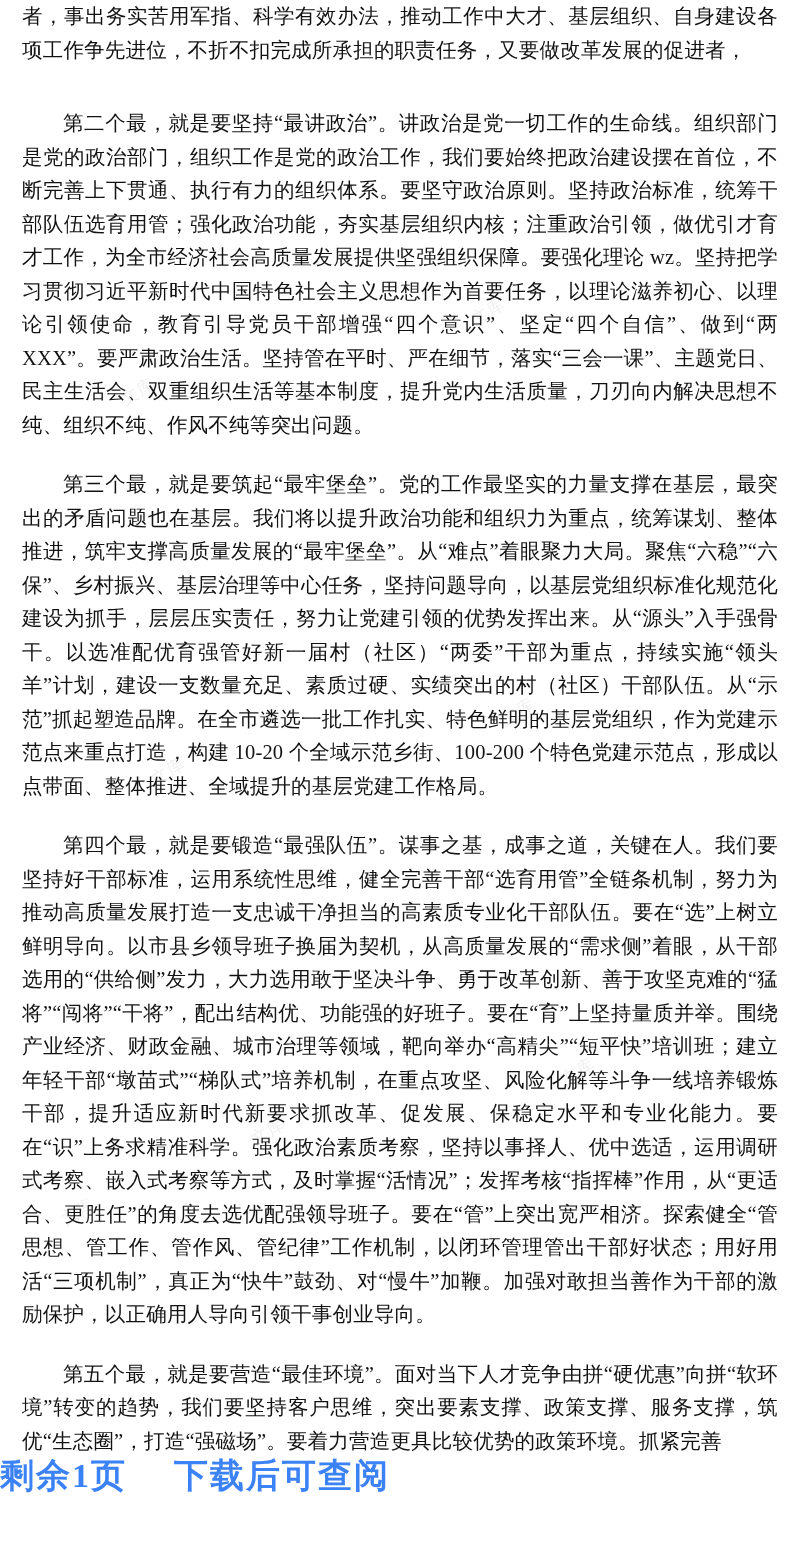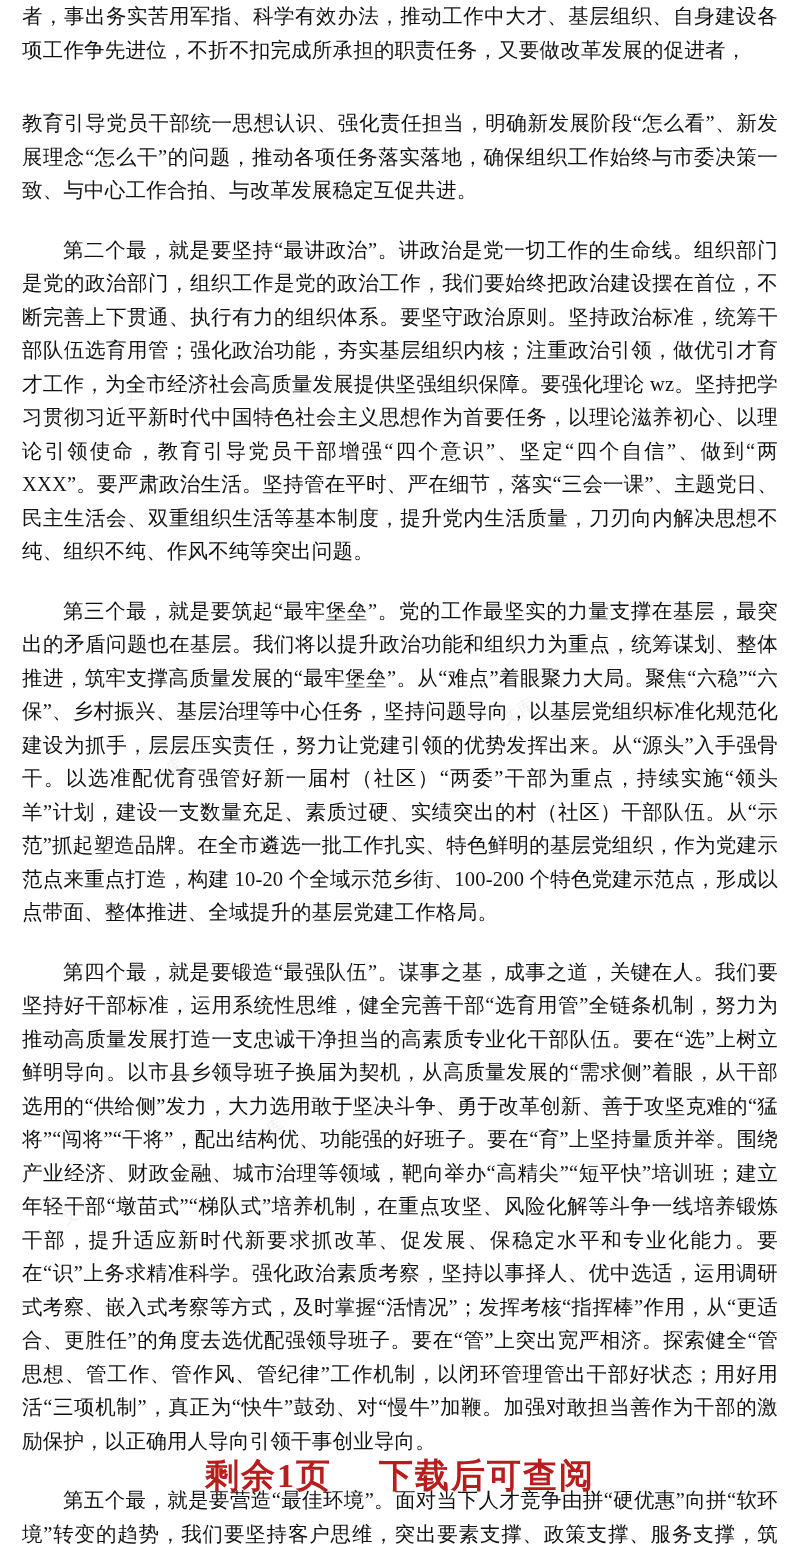--- a/index.html
+++ b/index.html
@@ -40,24 +40,24 @@
   }
   p.clipped-top {
     margin-top: 0;
     margin-bottom: 40px;
   }
   .footer-note {
     position: absolute;
     left: 0;
     right: 0;
     bottom: 52px;
-    text-align: center;
+    text-align: left;
     font-size: 34px;
     font-weight: bold;
-    color: #b91c1c;
+    color: #3b82f6;
     letter-spacing: 2px;
     font-family: "Liberation Serif", "DejaVu Serif", serif;
   }
   .footer-note .gap {
     display: inline-block;
     width: 26px;
   }
   .watermark {
     position: absolute;
     pointer-events: none;
@@ -76,21 +76,20 @@
   .wm6 { left: 560px; top: 1060px; }
   .wm7 { left: 60px; top: 1200px; }
 </style>
 </head>
 <body>
 
 <div class="page">
 
   <div class="doc-body">
     <p class="para clipped-top">者，事出务实苦用军指、科学有效办法，推动工作中大才、基层组织、自身建设各项工作争先进位，不折不扣完成所承担的职责任务，又要做改革发展的促进者，</p>
-    <p class="para">教育引导党员干部统一思想认识、强化责任担当，明确新发展阶段“怎么看”、新发展理念“怎么干”的问题，推动各项任务落实落地，确保组织工作始终与市委决策一致、与中心工作合拍、与改革发展稳定互促共进。</p>
     <p class="para indent">第二个最，就是要坚持“最讲政治”。讲政治是党一切工作的生命线。组织部门是党的政治部门，组织工作是党的政治工作，我们要始终把政治建设摆在首位，不断完善上下贯通、执行有力的组织体系。要坚守政治原则。坚持政治标准，统筹干部队伍选育用管；强化政治功能，夯实基层组织内核；注重政治引领，做优引才育才工作，为全市经济社会高质量发展提供坚强组织保障。要强化理论 wz。坚持把学习贯彻习近平新时代中国特色社会主义思想作为首要任务，以理论滋养初心、以理论引领使命，教育引导党员干部增强“四个意识”、坚定“四个自信”、做到“两 XXX”。要严肃政治生活。坚持管在平时、严在细节，落实“三会一课”、主题党日、民主生活会、双重组织生活等基本制度，提升党内生活质量，刀刃向内解决思想不纯、组织不纯、作风不纯等突出问题。</p>
     <p class="para indent">第三个最，就是要筑起“最牢堡垒”。党的工作最坚实的力量支撑在基层，最突出的矛盾问题也在基层。我们将以提升政治功能和组织力为重点，统筹谋划、整体推进，筑牢支撑高质量发展的“最牢堡垒”。从“难点”着眼聚力大局。聚焦“六稳”“六保”、乡村振兴、基层治理等中心任务，坚持问题导向，以基层党组织标准化规范化建设为抓手，层层压实责任，努力让党建引领的优势发挥出来。从“源头”入手强骨干。以选准配优育强管好新一届村（社区）“两委”干部为重点，持续实施“领头羊”计划，建设一支数量充足、素质过硬、实绩突出的村（社区）干部队伍。从“示范”抓起塑造品牌。在全市遴选一批工作扎实、特色鲜明的基层党组织，作为党建示范点来重点打造，构建 10-20 个全域示范乡街、100-200 个特色党建示范点，形成以点带面、整体推进、全域提升的基层党建工作格局。</p>
     <p class="para indent">第四个最，就是要锻造“最强队伍”。谋事之基，成事之道，关键在人。我们要坚持好干部标准，运用系统性思维，健全完善干部“选育用管”全链条机制，努力为推动高质量发展打造一支忠诚干净担当的高素质专业化干部队伍。要在“选”上树立鲜明导向。以市县乡领导班子换届为契机，从高质量发展的“需求侧”着眼，从干部选用的“供给侧”发力，大力选用敢于坚决斗争、勇于改革创新、善于攻坚克难的“猛将”“闯将”“干将”，配出结构优、功能强的好班子。要在“育”上坚持量质并举。围绕产业经济、财政金融、城市治理等领域，靶向举办“高精尖”“短平快”培训班；建立年轻干部“墩苗式”“梯队式”培养机制，在重点攻坚、风险化解等斗争一线培养锻炼干部，提升适应新时代新要求抓改革、促发展、保稳定水平和专业化能力。要在“识”上务求精准科学。强化政治素质考察，坚持以事择人、优中选适，运用调研式考察、嵌入式考察等方式，及时掌握“活情况”；发挥考核“指挥棒”作用，从“更适合、更胜任”的角度去选优配强领导班子。要在“管”上突出宽严相济。探索健全“管思想、管工作、管作风、管纪律”工作机制，以闭环管理管出干部好状态；用好用活“三项机制”，真正为“快牛”鼓劲、对“慢牛”加鞭。加强对敢担当善作为干部的激励保护，以正确用人导向引领干事创业导向。</p>
     <p class="para indent">第五个最，就是要营造“最佳环境”。面对当下人才竞争由拼“硬优惠”向拼“软环境”转变的趋势，我们要坚持客户思维，突出要素支撑、政策支撑、服务支撑，筑优“生态圈”，打造“强磁场”。要着力营造更具比较优势的政策环境。抓紧完善</p>
   </div>
 
   <div class="watermark wm1">文库</div>
   <div class="watermark wm2">文库</div>
   <div class="watermark wm3">文库</div>
   <div class="watermark wm4">文库</div>

